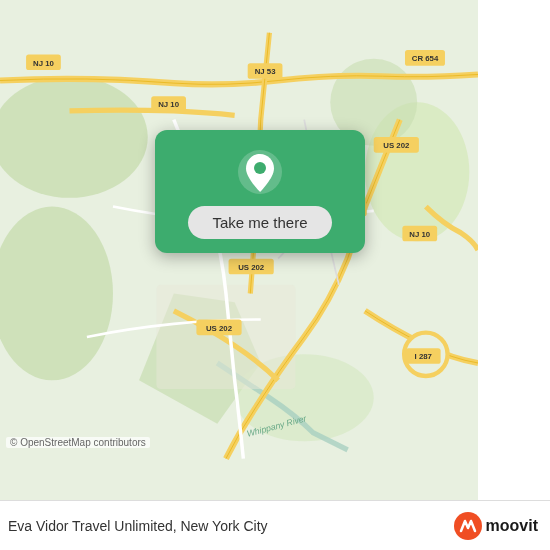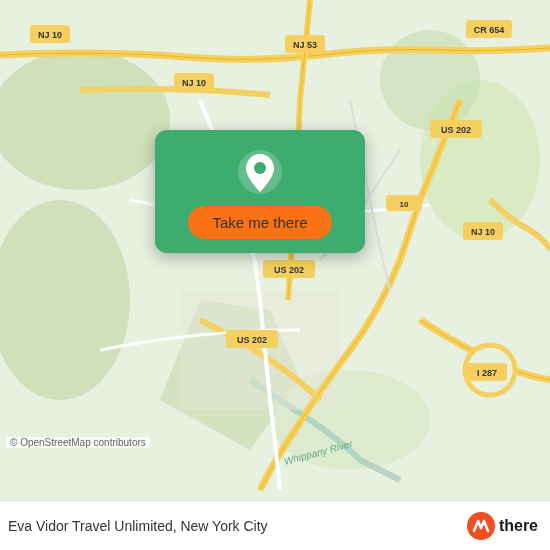--- a/index.html
+++ b/index.html
@@ -6,21 +6,21 @@
 
     body {
       width: 550px;
       height: 550px;
       overflow: hidden;
       font-family: Arial, sans-serif;
       position: relative;
     }
 
     #map-container {
-      width: 550px;
+      width: 478px;
       height: 500px;
       position: relative;
       overflow: hidden;
       background-color: #e8f0e0;
     }
 
     
     #map-svg {
       width: 100%;
       height: 100%;
@@ -42,21 +42,21 @@
       cursor: pointer;
     }
 
     #location-pin-icon {
       width: 48px;
       height: 48px;
       margin-bottom: 10px;
     }
 
     #take-me-there-btn {
-      background-color: #f97316;
+      background-color: #e5e5e5;
       color: #333;
       border: none;
       border-radius: 20px;
       padding: 8px 24px;
       font-size: 15px;
       font-weight: 500;
       cursor: pointer;
       white-space: nowrap;
     }
 
@@ -201,15 +201,15 @@
 </div>
 
 <div id="bottom-bar">
   <span id="place-name">Eva Vidor Travel Unlimited, New York City</span>
   <div id="moovit-logo">
 
     <svg id="moovit-icon" viewBox="0 0 28 28" xmlns="http://www.w3.org/2000/svg">
       <circle cx="14" cy="14" r="14" fill="#f04e23"></circle>
       <path d="M7 19 L11 9 L14 16 L17 9 L21 19" stroke="white" stroke-width="2.5" fill="none" stroke-linecap="round" stroke-linejoin="round"></path>
     </svg>
-    <span id="moovit-text">there</span>
+    <span id="moovit-text">moovit</span>
   </div>
 </div>
 
 </body></html>

